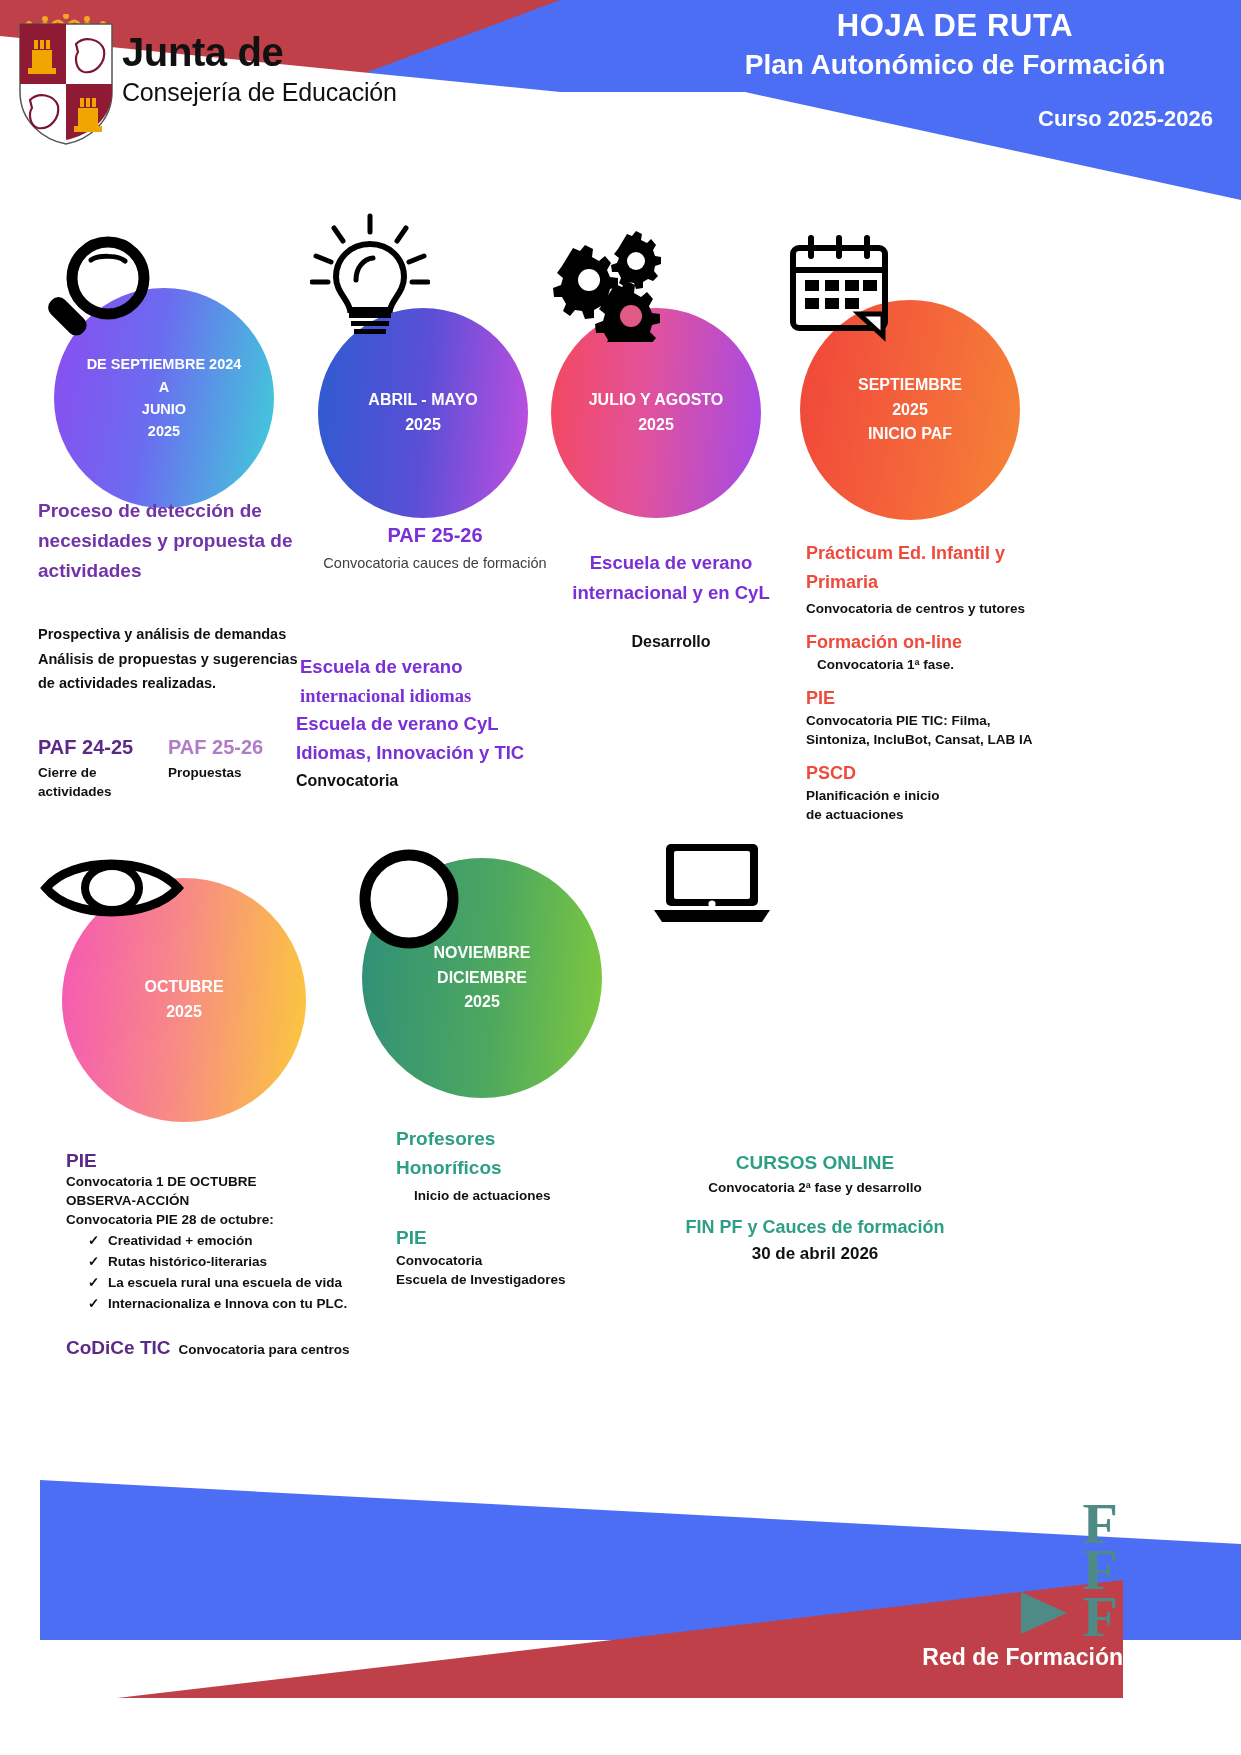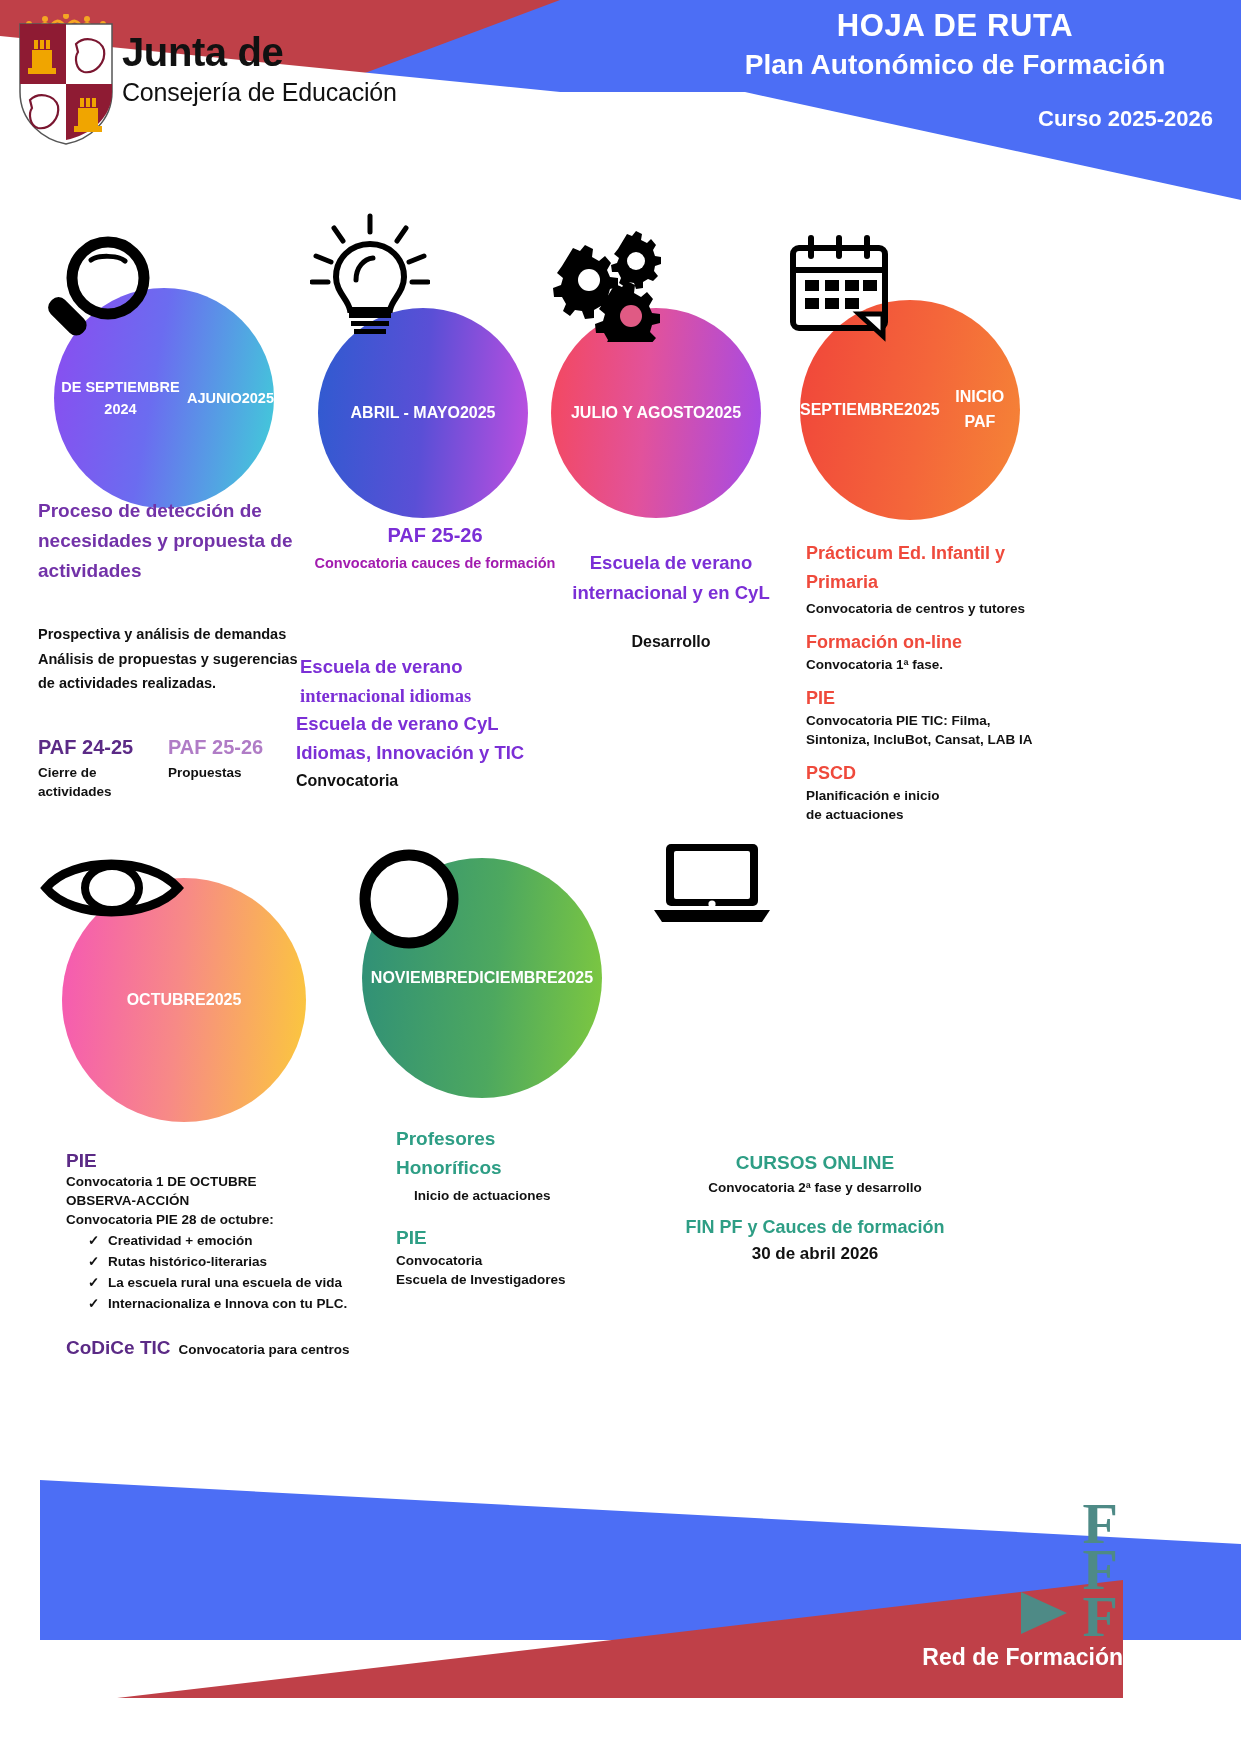--- a/index.html
+++ b/index.html
@@ -42,33 +42,33 @@
   .logo-l3 { font-size:25px; color:#111; line-height:1.3; margin-top:3px; letter-spacing:-0.2px;}
 
   .hdr-title-wrap { position:absolute; right:26px; top:8px; text-align:center; width:520px; z-index:7; }
   .hdr-t1 { color:#fff; font-weight:bold; font-size:31px; letter-spacing:0.6px; }
   .hdr-t2 { color:#fff; font-weight:bold; font-size:28px; margin-top:5px; }
   .hdr-t3 { color:#fff; font-weight:bold; font-size:22px; position:absolute; right:2px; top:98px; width:520px; text-align:right;}
 
   
   .circle {
     position:absolute; border-radius:50%;
-    display:flex; flex-direction:row; align-items:center; justify-content:center;
+    display:flex; flex-direction:column; align-items:center; justify-content:center;
     color:#ffffff; text-align:center; z-index:2;
   }
   .circle .cl { font-weight:bold; line-height:1.55; }
 
   .icon-wrap { position:absolute; z-index:4; }
 
   
   .tb { position:absolute; z-index:3; }
   .h-purple   { color:#7232a8; font-weight:bold; }
   .h-violet   { color:#7b2fd6; font-weight:bold; }
   .h-lilac    { color:#b07cc6; font-weight:bold; }
-  .h-teal     { color:#a21caf; font-weight:bold; }
+  .h-teal     { color:#404040; font-weight:normal; }
   .h-red      { color:#ef4a3c; font-weight:bold; }
   .h-green    { color:#2e9e85; font-weight:bold; }
   .h-dkpurple { color:#5b2a86; font-weight:bold; }
   .h-blk      { color:#111; font-weight:bold; }
   .sm { font-size:13.5px; font-weight:bold; color:#111; line-height:1.42; }
   .md { font-size:16px; font-weight:bold; color:#111; line-height:1.62; }
 
   ul.checks { list-style:none; margin:2px 0 0 0; padding:0; }
   ul.checks li { font-size:13.5px; font-weight:bold; color:#111; line-height:1.55; padding-left:42px; position:relative;}
   ul.checks li::before { content:"\2713"; position:absolute; left:22px; top:0; font-weight:bold; }
@@ -255,21 +255,21 @@
   <div class="tb" style="left:556px; top:548px; width:230px; text-align:center;">
     <div class="h-violet" style="font-size:18.5px; line-height:1.6;">Escuela de verano</div>
     <div class="h-violet" style="font-size:18.5px; line-height:1.6;">internacional y en CyL</div>
     <div class="md" style="margin-top:22px;">Desarrollo</div>
   </div>
 
   <div class="tb" style="left:806px; top:539px; width:250px;">
     <div class="h-red" style="font-size:18px; line-height:1.6;">Prácticum Ed. Infantil y Primaria</div>
     <div class="sm" style="margin-top:2px;">Convocatoria de centros y tutores</div>
     <div class="h-red" style="font-size:18px; margin-top:14px;">Formación on-line</div>
-    <div class="sm" style="margin-top:2px;">Convocatoria 1ª fase.</div>
+    <div class="sm" style="margin-top:2px;margin-left:11px;">Convocatoria 1ª fase.</div>
     <div class="h-red" style="font-size:18px; margin-top:14px;">PIE</div>
     <div class="sm" style="margin-top:2px;">Convocatoria PIE TIC:  Filma, Sintoniza, IncluBot, Cansat, LAB IA</div>
     <div class="h-red" style="font-size:18px; margin-top:14px;">PSCD</div>
     <div class="sm" style="margin-top:2px; white-space:pre-line;">Planificación e inicio
 de actuaciones</div>
   </div>
 
   <div class="circle" style="left:62px; top:878px; width:244px; height:244px;
               background:linear-gradient(95deg,#f558b4 0%,#f78a86 48%,#fbc93b 100%); font-size:16px;">
     <div class="cl">OCTUBRE</div>

